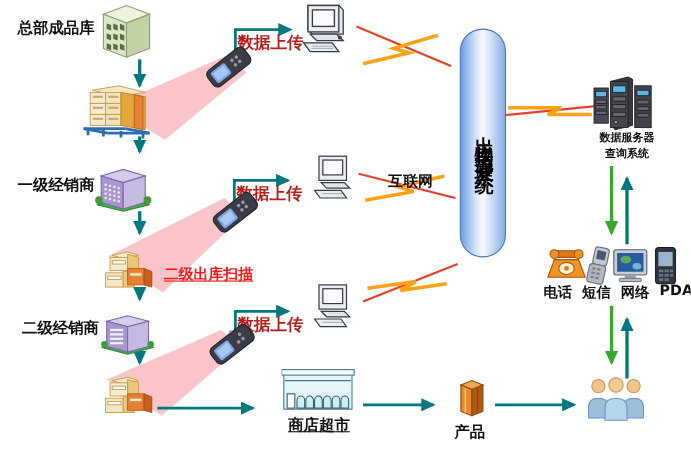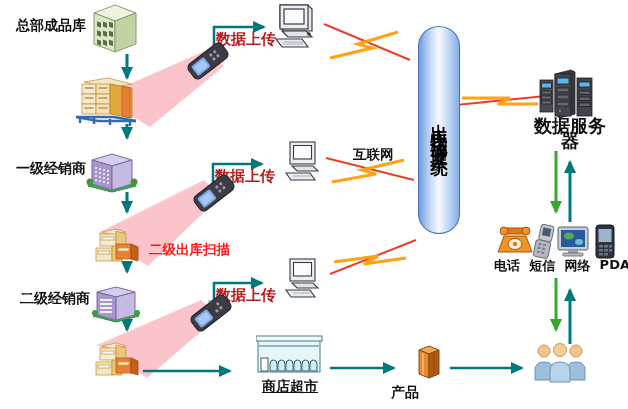--- a/index.html
+++ b/index.html
@@ -2,21 +2,21 @@
 <html><head>
 <meta charset="utf-8">
 <style>
   html,body{margin:0;padding:0;background:#fff;}
   .canvas{
     position:relative;width:628px;height:409px;background:#ffffff;
     font-family:"DejaVu Sans","Liberation Sans",sans-serif;overflow:hidden;
   }
   .abs{position:absolute;}
   .lbl{font-weight:bold;color:#111;font-size:14px;white-space:nowrap;}
-  .lbl-sm{font-weight:bold;color:#111;font-size:13px;white-space:nowrap;}
+  .lbl-sm{font-weight:bold;color:#111;font-size:13px;white-space:nowrap;margin-top:10px;}
   .scan-lbl{font-weight:bold;color:#ff1616;font-size:13.5px;white-space:nowrap;}
   .upload-lbl{font-weight:bold;color:#b91c1c;font-size:15px;white-space:nowrap;}
   .cylinder{
     position:absolute;left:418px;top:26px;width:42px;height:208px;
     border:1.5px solid #4472b8;border-radius:21px/20px;
     background:linear-gradient(90deg,#6f9fe0 0%,#cfe0f6 32%,#f6faff 50%,#cfe0f6 68%,#86aee6 100%);
     display:flex;align-items:center;justify-content:center;box-sizing:border-box;
   }
   .cylinder span{
     writing-mode:vertical-rl;text-orientation:upright;
@@ -97,21 +97,21 @@
     <g>
       <line x1="556" y1="278" x2="556" y2="330" stroke="#3aa52f" stroke-width="3" marker-end="url(#mGreen)"></line>
       <line x1="570" y1="344" x2="570" y2="290" stroke="#00787d" stroke-width="3" marker-end="url(#mTeal)"></line>
     </g>
   </svg>
 
   <div class="abs lbl" style="left:16px;top:17px;">总部成品库</div>
   <div class="abs lbl" style="left:16px;top:160px;">一级经销商</div>
   <div class="abs lbl" style="left:20px;top:290px;">二级经销商</div>
 
-  <div class="abs scan-lbl" style="left:149px;top:241px;">二级出库扫描</div>
+  <div class="abs scan-lbl" style="left:149px;top:241px;text-decoration:underline;">二级出库扫描</div>
 
   <div class="abs upload-lbl" style="left:216px;top:30px;">数据上传</div>
   <div class="abs upload-lbl" style="left:215px;top:167px;">数据上传</div>
   <div class="abs upload-lbl" style="left:216px;top:286px;">数据上传</div>
 
   <div class="abs lbl-sm" style="left:353px;top:146px;font-size:13.5px;">互联网</div>
 
   <svg class="abs" style="left:88px;top:2px;" width="52" height="52">
     <polygon points="6,11 27,3 48,11 27,19" fill="#eef3e0" stroke="#8a9a74" stroke-width="1"></polygon>
     <polygon points="6,11 27,19 27,50 6,42" fill="#dbe7c6" stroke="#8a9a74" stroke-width="1"></polygon>
@@ -314,22 +314,23 @@
       <rect x="19" y="29" width="12" height="4" fill="#66666f"></rect>
       <rect x="19" y="36" width="12" height="4" fill="#66666f"></rect>
       <circle cx="22" cy="45" r="1.4" fill="#c8c8d0"></circle>
       <rect x="39" y="12" width="15" height="38" fill="#42424b"></rect>
       <rect x="41" y="16" width="11" height="5" fill="#5bb8e8"></rect>
       <rect x="41" y="25" width="11" height="3.5" fill="#63636d"></rect>
       <rect x="41" y="31" width="11" height="3.5" fill="#63636d"></rect>
       <rect x="41" y="37" width="11" height="3.5" fill="#63636d"></rect>
     </g>
   </svg>
-  <div class="abs center" style="left:526px;top:118px;width:88px;font-weight:bold;font-size:18px;line-height:15px;color:#111;">
+  <div class="abs center" style="left:526px;top:118px;width:88px;font-weight:bold;font-size:10px;line-height:15px;color:#111;">
     <div>数据服务器</div>
+    <div>查询系统</div>
   </div>
 
   <svg class="abs" style="left:496px;top:226px;" width="38" height="30">
     <rect x="6" y="2" width="26" height="6" rx="3" fill="#e07818" stroke="#a85410"></rect>
     <circle cx="8" cy="5" r="4" fill="#f29422" stroke="#a85410"></circle>
     <circle cx="30" cy="5" r="4" fill="#f29422" stroke="#a85410"></circle>
     <polygon points="8,10 30,10 36,26 2,26" fill="#f29422" stroke="#a85410"></polygon>
     <ellipse cx="19" cy="18" rx="7" ry="5.5" fill="#fdf2d8" stroke="#a85410"></ellipse>
     <circle cx="19" cy="18" r="2.2" fill="#e07818"></circle>
   </svg>
@@ -403,15 +404,15 @@
   </svg>
   <div class="abs lbl" style="left:262px;top:378px;text-decoration:underline;">商店超市</div>
 
   <svg class="abs" style="left:415px;top:344px;" width="28" height="38">
     <polygon points="4,6 14,2 24,6 14,10" fill="#f0a858" stroke="#8a4a10"></polygon>
     <polygon points="4,6 14,10 14,34 4,30" fill="#e8892f" stroke="#8a4a10"></polygon>
     <polygon points="14,10 24,6 24,30 14,34" fill="#b05a10" stroke="#8a4a10"></polygon>
     <line x1="8" y1="9" x2="8" y2="31" stroke="#fdd9a0" stroke-width="1"></line>
     <line x1="19" y1="9.5" x2="19" y2="31.5" stroke="#8a4208" stroke-width="1"></line>
   </svg>
-  <div class="abs lbl" style="left:391px;top:384px;">产品</div>
+  <div class="abs lbl" style="left:413px;top:384px;">产品</div>
 
 </div>
 
 </body></html>

